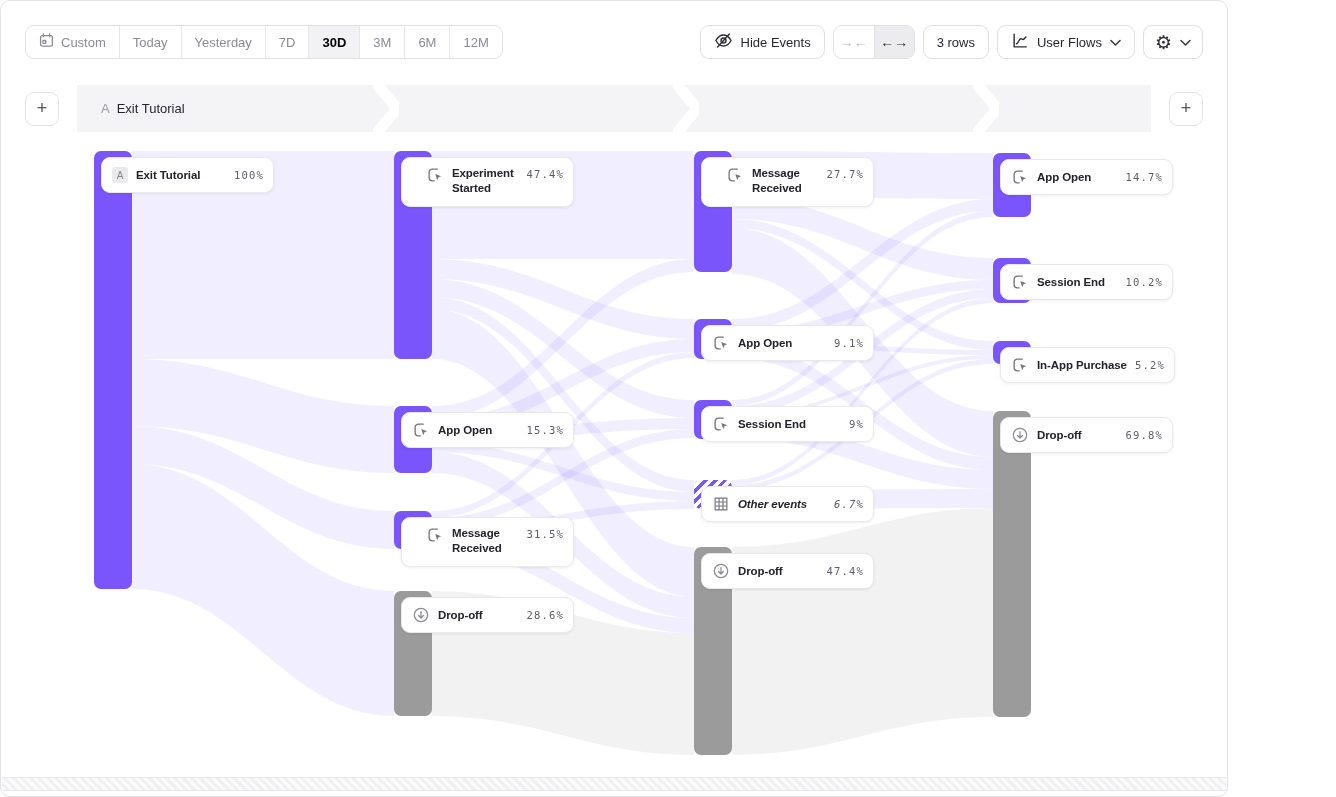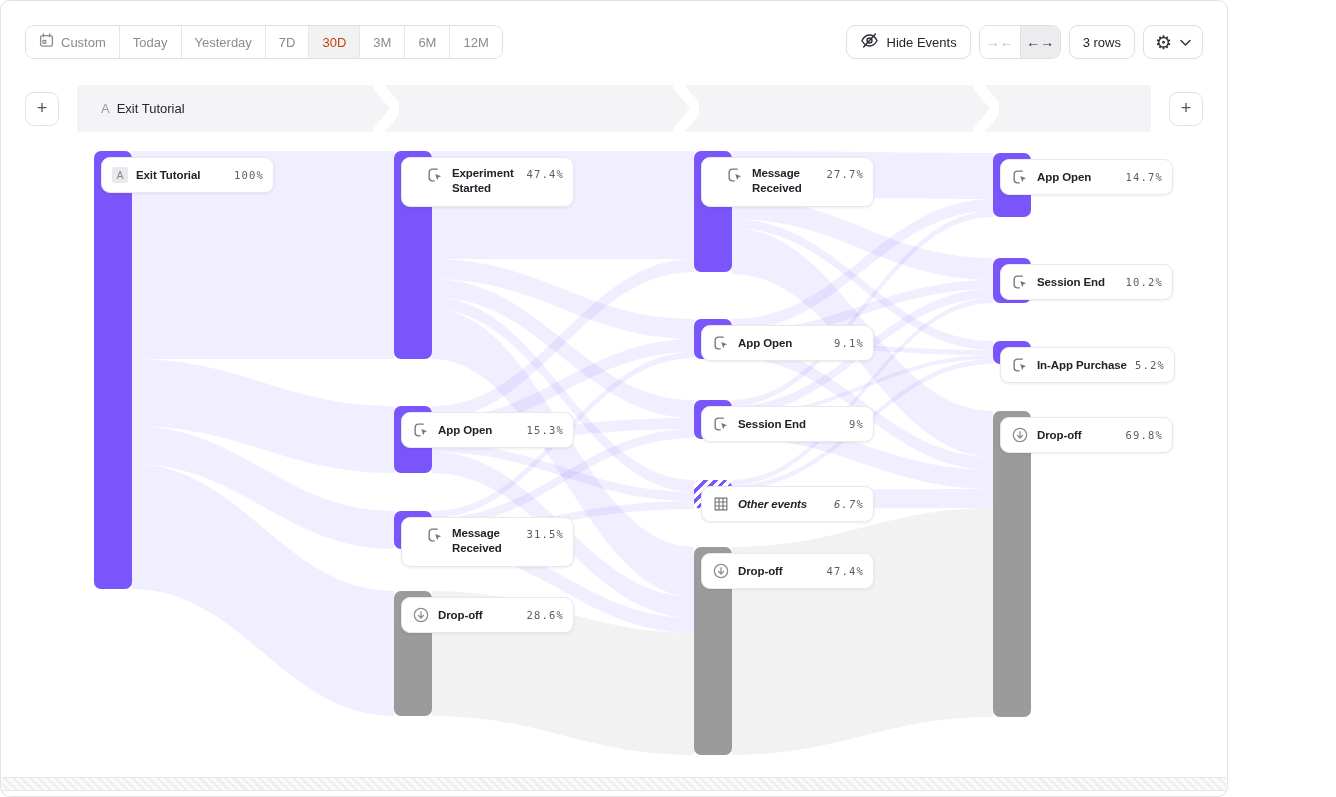--- a/index.html
+++ b/index.html
@@ -10,21 +10,21 @@
 
   
   .toolbar { position:absolute; left:24px; right:24px; top:24px; height:34px;
              display:flex; justify-content:space-between; align-items:center; z-index:40; }
   .date-group { display:flex; height:34px; border:1px solid #dedee3; border-radius:9px;
                 background:#fff; overflow:hidden; }
   .seg { display:flex; align-items:center; gap:7px; padding:0 13px; font-size:13px;
          color:#8b8b94; background:#fff; border:none; border-right:1px solid #e7e7ea;
          cursor:pointer; font-family:inherit; white-space:nowrap; }
   .seg:last-child { border-right:none; }
-  .seg.active { background:#f2f2f4; color:#c2410c; font-weight:normal; }
+  .seg.active { background:#f2f2f4; color:#000000; font-weight:bold; }
   .tb-right { display:flex; gap:8px; align-items:center; }
   .btn { display:flex; align-items:center; gap:8px; height:34px; padding:0 13px;
          border:1px solid #dedee3; border-radius:9px; background:#fff; font-size:13px;
          color:#26262e; font-weight:500; cursor:pointer; font-family:inherit; white-space:nowrap; }
   .arrow-group { display:flex; height:34px; border:1px solid #dedee3; border-radius:9px;
                  overflow:hidden; background:#fff; }
   .arrow-seg { width:40px; display:flex; align-items:center; justify-content:center;
                font-size:14px; border:none; background:#fff; color:#bcbcc3; cursor:pointer;
                font-family:inherit; }
   .arrow-seg.active { background:#ececee; color:#1d1d25; border-left:1px solid #e0e0e4; }
@@ -128,20 +128,34 @@
         </button>
         <button class="arrow-seg active">
           <span>←→</span>
         </button>
       </div>
 
       <button class="btn">
         <span>3 rows</span>
       </button>
 
+      <button class="btn">
+        <span class="ic">
+          <svg width="18" height="18" viewBox="0 0 20 20" fill="none" stroke="#2e2e36" stroke-width="1.6" stroke-linecap="round" stroke-linejoin="round">
+            <path d="M3.5 2.5 V16.5 H17"></path>
+            <path d="M6 13 C8.5 13 8.5 7.5 11 7.5 C13.2 7.5 12.8 10.5 16.5 5.5"></path>
+          </svg>
+        </span>
+        <span>User Flows</span>
+        <span class="ic">
+          <svg width="11" height="8" viewBox="0 0 11 8" fill="none" stroke="#3a3a42" stroke-width="1.6" stroke-linecap="round" stroke-linejoin="round">
+              <polyline points="1,1.5 5.5,6 10,1.5"></polyline>
+            </svg>
+        </span>
+      </button>
 
       <button class="btn" style="padding:0 11px;">
         <span class="gear-glyph">⚙</span>
         <span class="ic">
           <svg width="11" height="8" viewBox="0 0 11 8" fill="none" stroke="#3a3a42" stroke-width="1.6" stroke-linecap="round" stroke-linejoin="round">
               <polyline points="1,1.5 5.5,6 10,1.5"></polyline>
             </svg>
         </span>
       </button>
     </div>

